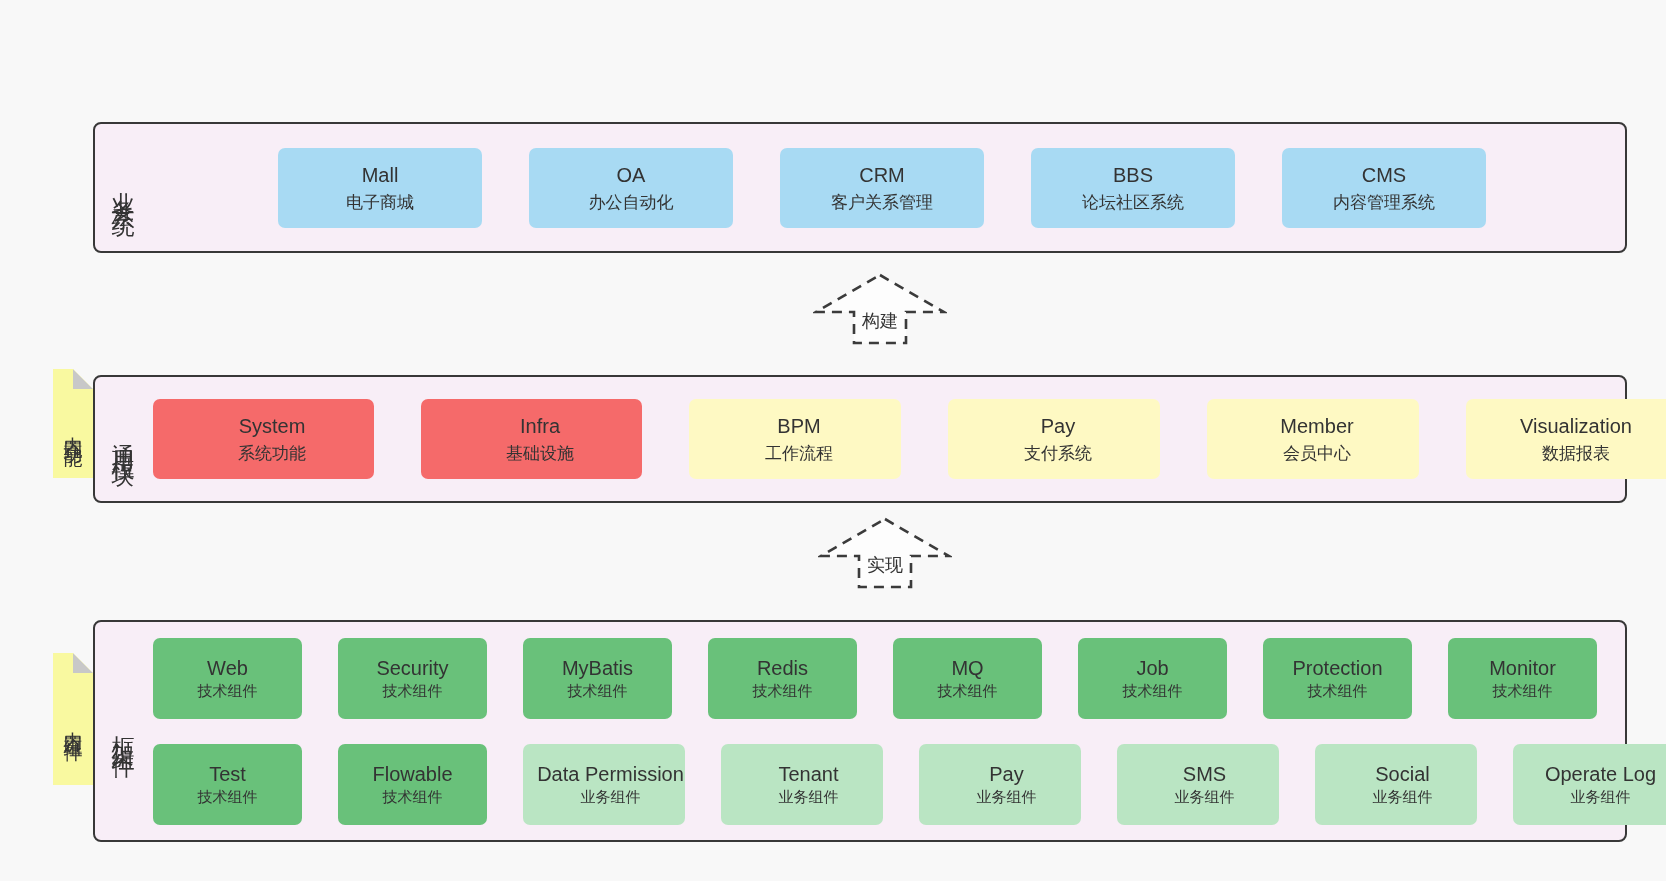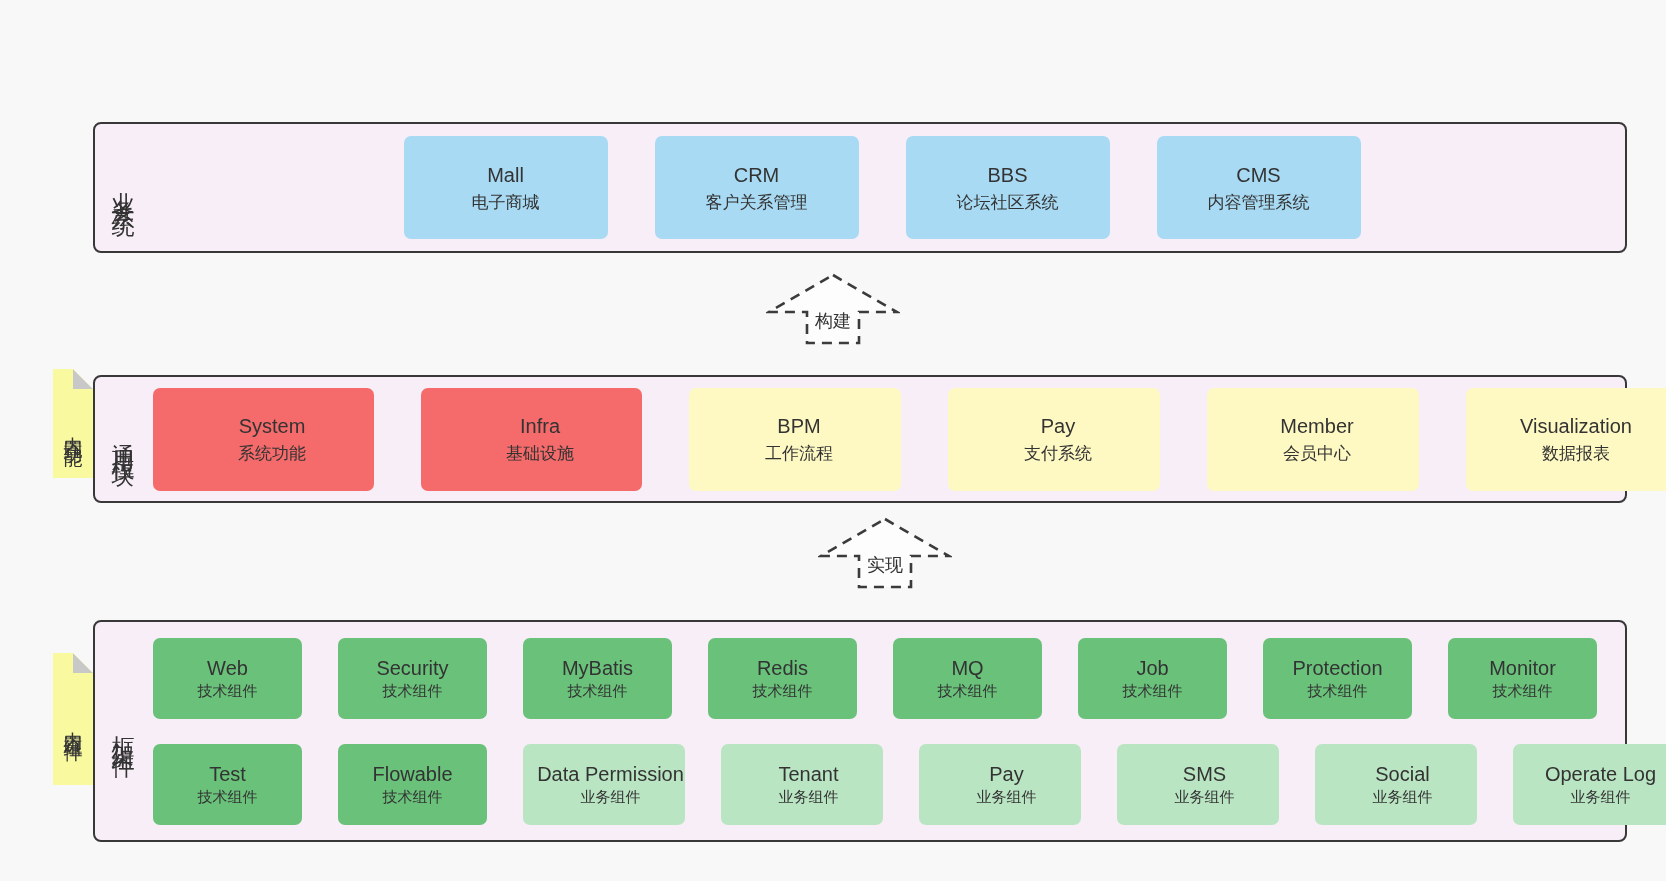--- a/index.html
+++ b/index.html
@@ -61,21 +61,21 @@
     padding-right: 14px;
   }
   .row {
     display: flex;
     justify-content: flex-start;
     gap: 36px;
   }
   
   .box {
     width: 204px;
-    height: 103px;
+    height: 80px;
     border-radius: 7px;
     display: flex;
     flex-direction: column;
     align-items: center;
     justify-content: center;
     text-align: center;
     line-height: 1.5;
     flex: none;
   }
   .box .en { font-size: 20px; }
@@ -127,21 +127,21 @@
     color: #333;
   }
 
   
   .arrow {
     position: absolute;
     width: 134px;
     height: 74px;
     z-index: 2;
   }
-  #arrow-build     { left: 766px; top: 272px; font-family: Liberation Serif, serif; }
+  #arrow-build     { left: 813px; top: 272px; font-family: Liberation Serif, serif; }
   #arrow-implement { left: 818px; top: 516px; }
   .arrow svg { display: block; }
   .arrow-label {
     position: absolute;
     left: 50%;
     top: 38px;
     transform: translateX(-50%);
     background: #fdfdfd;
     font-size: 18px;
     line-height: 22px;
@@ -156,20 +156,24 @@
 <div class="canvas">
 
   <div class="layer" id="layer-business">
     <div class="layer-label">业务系统</div>
     <div class="boxes">
       <div class="box b-blue">
         <div class="en">Mall</div>
         <div class="cn">电子商城</div>
       </div>
       <div class="box b-blue">
+        <div class="en">OA</div>
+        <div class="cn">办公自动化</div>
+      </div>
+      <div class="box b-blue">
         <div class="en">CRM</div>
         <div class="cn">客户关系管理</div>
       </div>
       <div class="box b-blue">
         <div class="en">BBS</div>
         <div class="cn">论坛社区系统</div>
       </div>
       <div class="box b-blue">
         <div class="en">CMS</div>
         <div class="cn">内容管理系统</div>

